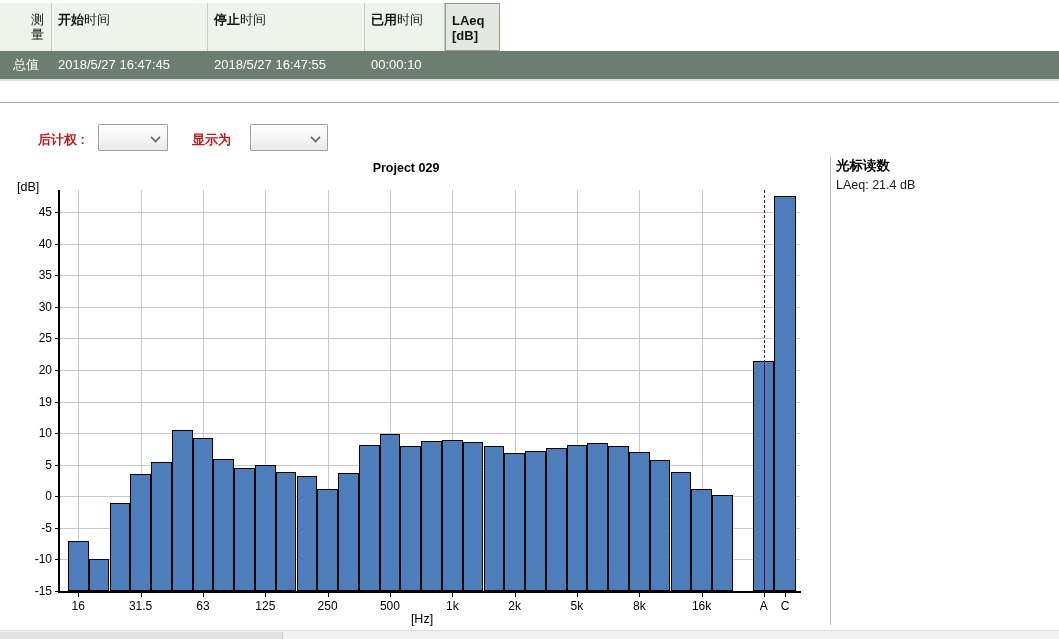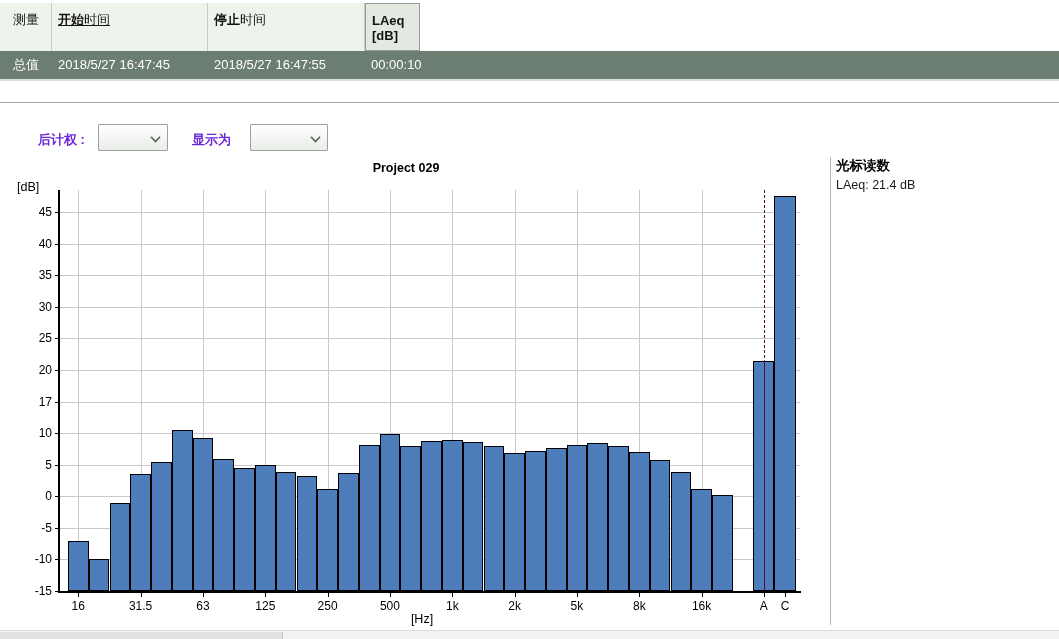--- a/index.html
+++ b/index.html
@@ -8,40 +8,40 @@
     position:relative; width:1059px; height:639px; overflow:hidden;
     background:#ffffff; font-family:"Liberation Sans", sans-serif; color:#000;
   }
   
   .thead { position:absolute; top:3px; left:0; height:48px; width:503px; display:flex; }
   .hcell {
     background:#eef3ec; border-right:1px solid #c2cfc2; font-size:13px;
     padding:9px 0 0 6px; color:#141414; line-height:15px;
   }
   .hcell .b { font-weight:bold; }
-  .hcell.c0 { width:52px; padding-left:13px; }
-  .hcell.c1 { width:156px;text-decoration:underline; }
+  .hcell.c0 { width:52px; padding-left:31px; }
+  .hcell.c1 { width:156px; }
   .hcell.c2 { width:157px; }
   .hcell.c3 { width:80px; }
   .hcell.c4 { width:55px; background:#e3e9e1; border:1px solid #8f9e8f; }
   .hcell.c4 span { display:block; font-weight:bold; }
   .trow {
     position:absolute; top:51px; left:0; height:28px; width:1059px;
     background:#6c7d71; color:#ffffff; display:flex; font-size:13px; line-height:28px;
   }
   .tcell { padding-left:6px; white-space:nowrap; }
   .tcell.c0 { width:52px; padding-left:13px; }
   .tcell.c1 { width:156px; }
   .tcell.c2 { width:157px; }
   .tcell.c3 { width:80px; }
   .tcell.c4 { width:55px;margin-top:27px; }
   .row-divider { position:absolute; top:79px; left:0; width:1059px; height:2px; background:#d5e2d5; }
   .hline { position:absolute; top:102px; left:0; width:1059px; height:1px; background:#a8a8a8; }
   
-  .ctl-label { position:absolute; top:131px; font-size:13px; font-weight:bold; color:#6d28d9; }
+  .ctl-label { position:absolute; top:131px; font-size:13px; font-weight:bold; color:#b91c1c; }
   .combo {
     position:absolute; top:124px; height:27px; border:1px solid #9ba39b;
     background:linear-gradient(#ffffff,#e9ece9); border-radius:1px;
   }
   .combo .val { position:absolute; left:6px; top:5px; font-size:12px; color:#333; }
   .chev {
     position:absolute; right:8px; top:8px; width:9px; height:9px; display:block;
   }
   .chev::before {
     content:""; position:absolute; left:1px; top:0; width:7px; height:7px;
@@ -75,20 +75,21 @@
 </style>
 </head>
 <body>
 
 <div class="screen">
 
   <div class="thead">
     <div class="hcell c0"><span class="b"></span><span>测量</span></div>
     <div class="hcell c1"><span class="b">开始</span><span>时间</span></div>
     <div class="hcell c2"><span class="b">停止</span><span>时间</span></div>
+    <div class="hcell c3"><span class="b">已用</span><span>时间</span></div>
     <div class="hcell c4">
         <span>LAeq</span>
         <span>[dB]</span>
       </div>
   </div>
 
   <div class="trow">
     <div class="tcell c0">总值</div>
     <div class="tcell c1">2018/5/27 16:47:45</div>
     <div class="tcell c2">2018/5/27 16:47:55</div>
@@ -179,21 +180,21 @@
       <div class="yticklab" style="top: 236.7px;">40</div>
       <div class="ytick" style="top: 275.3px;"></div>
       <div class="yticklab" style="top: 268.3px;">35</div>
       <div class="ytick" style="top: 306.8px;"></div>
       <div class="yticklab" style="top: 299.8px;">30</div>
       <div class="ytick" style="top: 338.4px;"></div>
       <div class="yticklab" style="top: 331.4px;">25</div>
       <div class="ytick" style="top: 370px;"></div>
       <div class="yticklab" style="top: 363px;">20</div>
       <div class="ytick" style="top: 401.6px;"></div>
-      <div class="yticklab" style="top: 394.6px;">17</div>
+      <div class="yticklab" style="top: 394.6px;">19</div>
       <div class="ytick" style="top: 433.1px;"></div>
       <div class="yticklab" style="top: 426.1px;">10</div>
       <div class="ytick" style="top: 464.7px;"></div>
       <div class="yticklab" style="top: 457.7px;">5</div>
       <div class="ytick" style="top: 496.3px;"></div>
       <div class="yticklab" style="top: 489.3px;">0</div>
       <div class="ytick" style="top: 527.9px;"></div>
       <div class="yticklab" style="top: 520.9px;">-5</div>
       <div class="ytick" style="top: 559.4px;"></div>
       <div class="yticklab" style="top: 552.4px;">-10</div>

